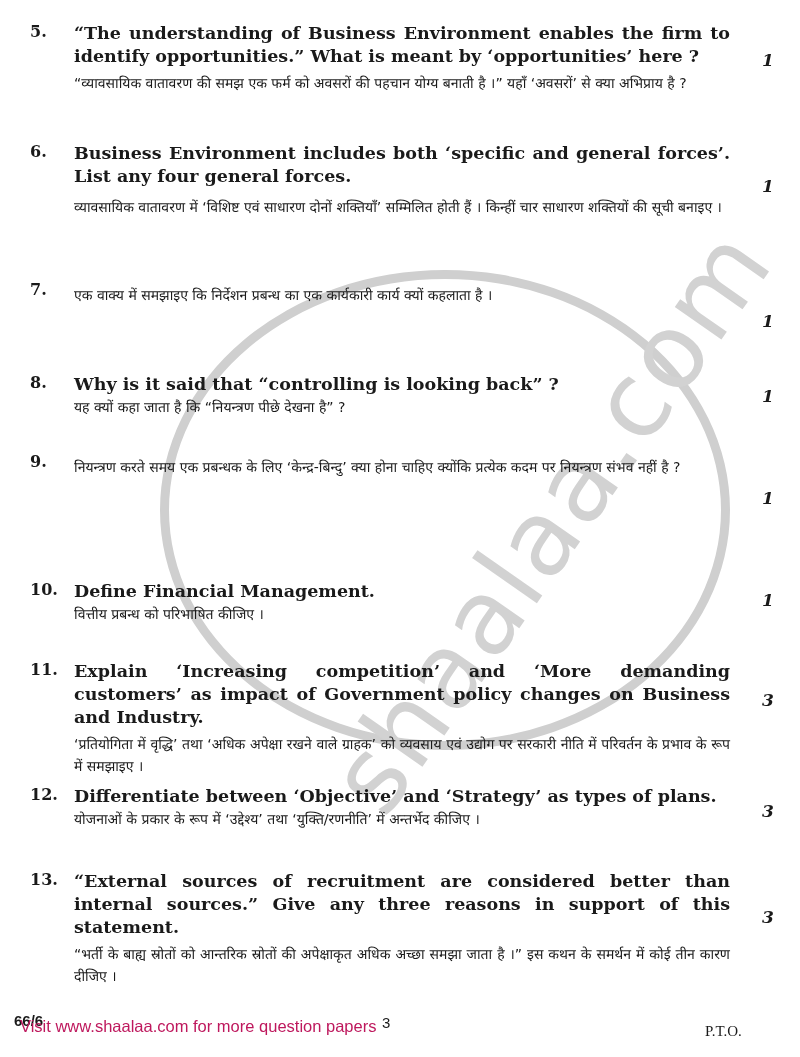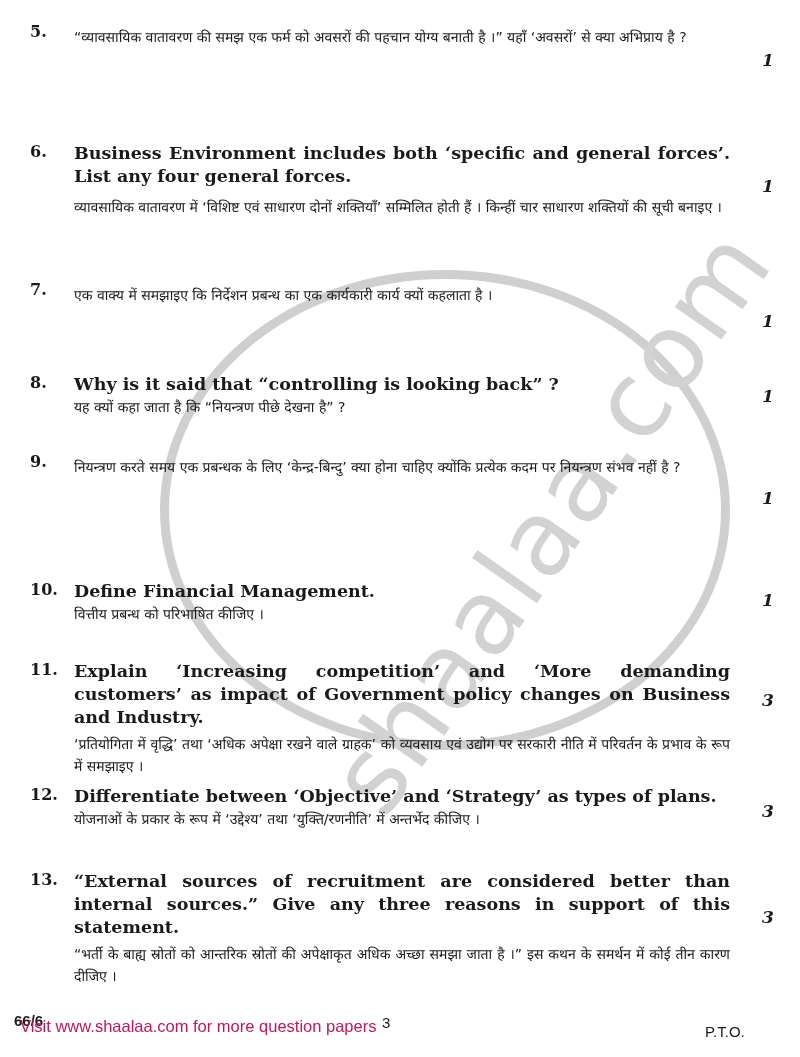--- a/index.html
+++ b/index.html
@@ -18,31 +18,32 @@
   }
   .question { position: absolute; left: 30px; width: 700px; }
   .qnum { position: absolute; left: 0; top: 0; font-weight: bold; font-size: 16px; }
   .qbody { margin-left: 44px; }
   .en { font-size: 17.5px; font-weight: bold; line-height: 23px; text-align: justify; text-align-last: left; }
   .hi { font-family: "DejaVu Sans", sans-serif; font-size: 14px; line-height: 22px; margin-top: 4px; text-align: justify; text-align-last: left; }
   .marks { position: absolute; left: 762px; font-style: italic; font-weight: bold; font-size: 17px; }
   .footer-code { position: absolute; left: 14px; top: 1012px; font-size: 15px; font-weight: bold; font-family: "Liberation Sans", sans-serif; }
   .footer-visit { position: absolute; left: 20px; top: 1017px; font-size: 16.5px; font-family: "Liberation Sans", sans-serif; color: #be185d; }
   .footer-page { position: absolute; left: 382px; top: 1014px; font-size: 15px; font-family: "Liberation Sans", sans-serif; }
-  .footer-pto { position: absolute; left: 705px; top: 1023px; font-size: 15px; font-family: Liberation Sans, sans-serif; }
+  .footer-pto { position: absolute; left: 705px; top: 1023px; font-size: 15px; font-family: Liberation Serif, serif; }
 </style>
 </head>
 <body>
 
 <div class="watermark"></div>
 <div class="watermark-text">shaalaa.com</div>
 
 <div class="question" style="top:22px">
   <div class="qnum">5.</div>
   <div class="qbody">
+    <div class="en">“The understanding of Business Environment enables the firm to identify opportunities.” What is meant by ‘opportunities’ here ?</div>
     <div class="hi">“व्यावसायिक वातावरण की समझ एक फर्म को अवसरों की पहचान योग्य बनाती है ।” यहाँ ‘अवसरों’ से क्या अभिप्राय है ?</div>
   </div>
 </div>
 <div class="marks" style="top:50px">1</div>
 
 <div class="question" style="top:142px">
   <div class="qnum">6.</div>
   <div class="qbody">
     <div class="en">Business Environment includes both ‘specific and general forces’. List any four general forces.</div>
     <div class="hi" style="margin-top:8px">व्यावसायिक वातावरण में ‘विशिष्ट एवं साधारण दोनों शक्तियाँ’ सम्मिलित होती हैं । किन्हीं चार साधारण शक्तियों की सूची बनाइए ।</div>

